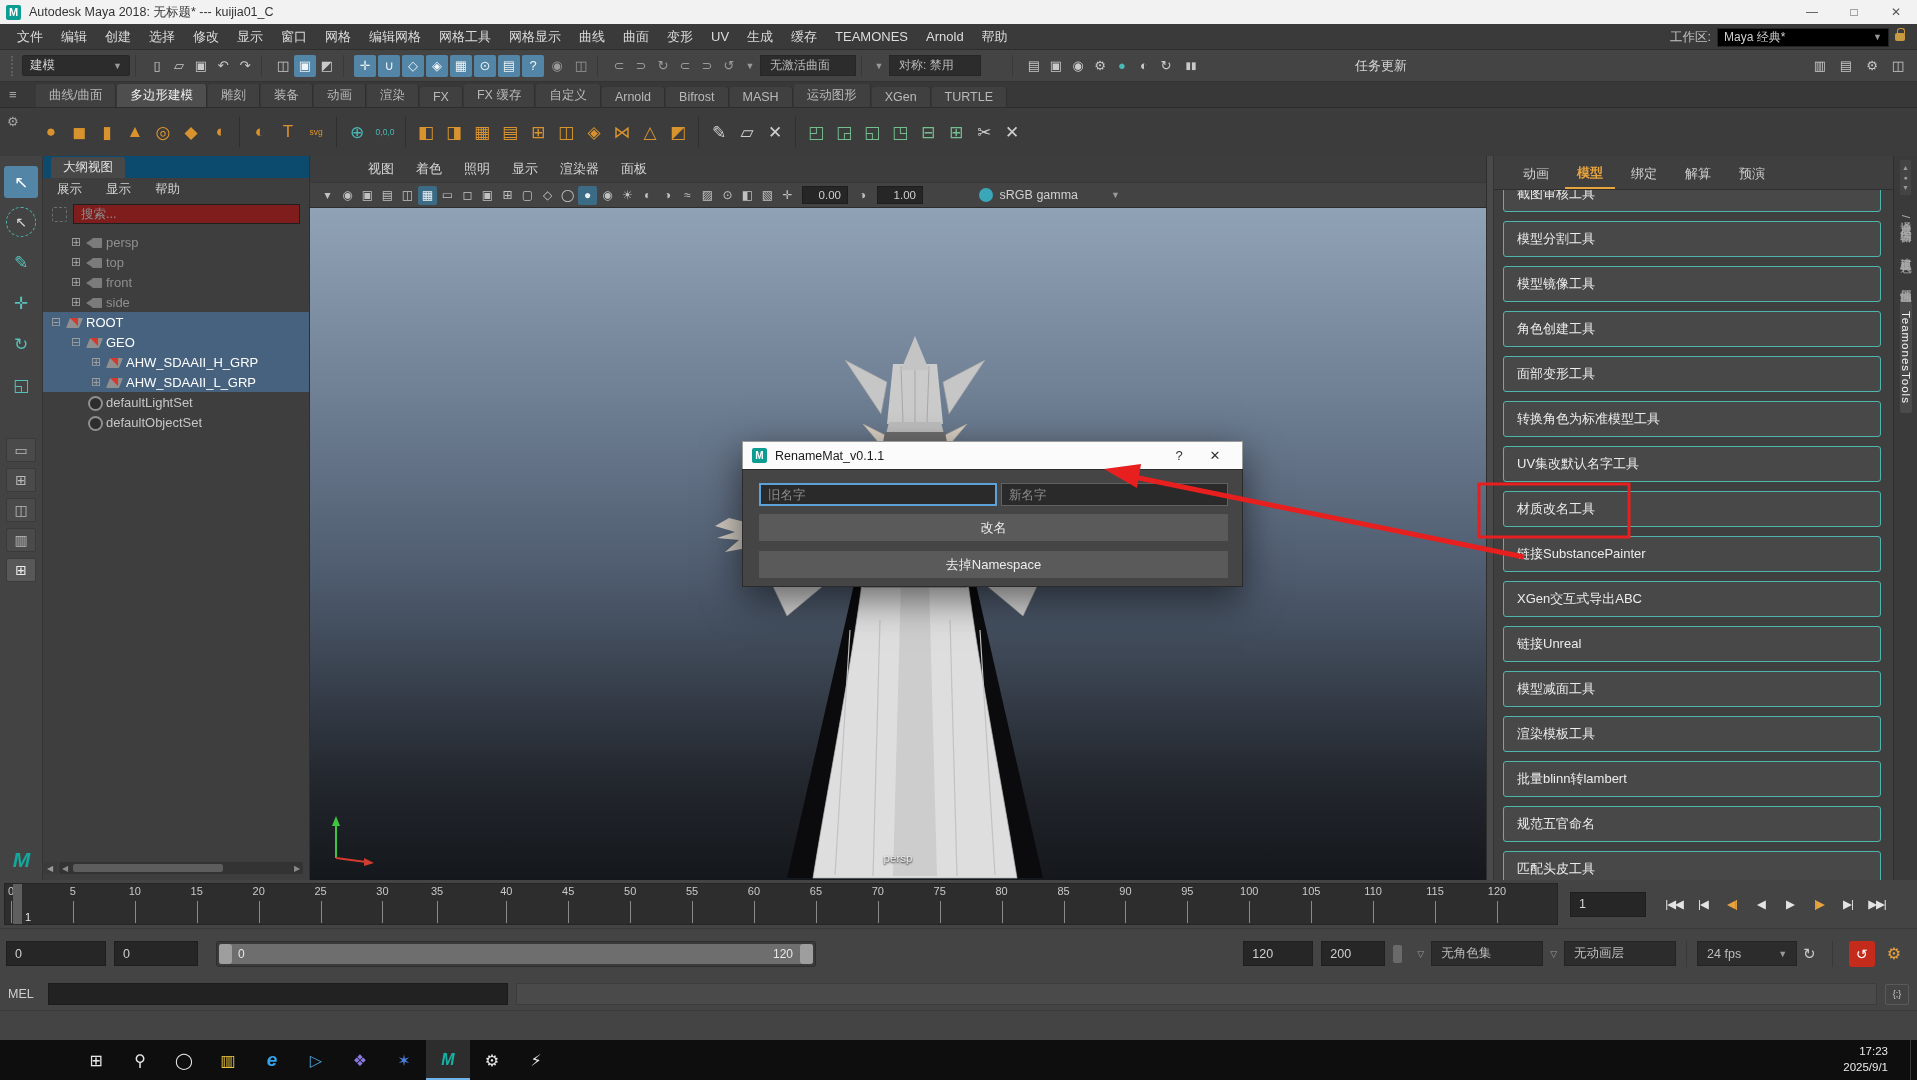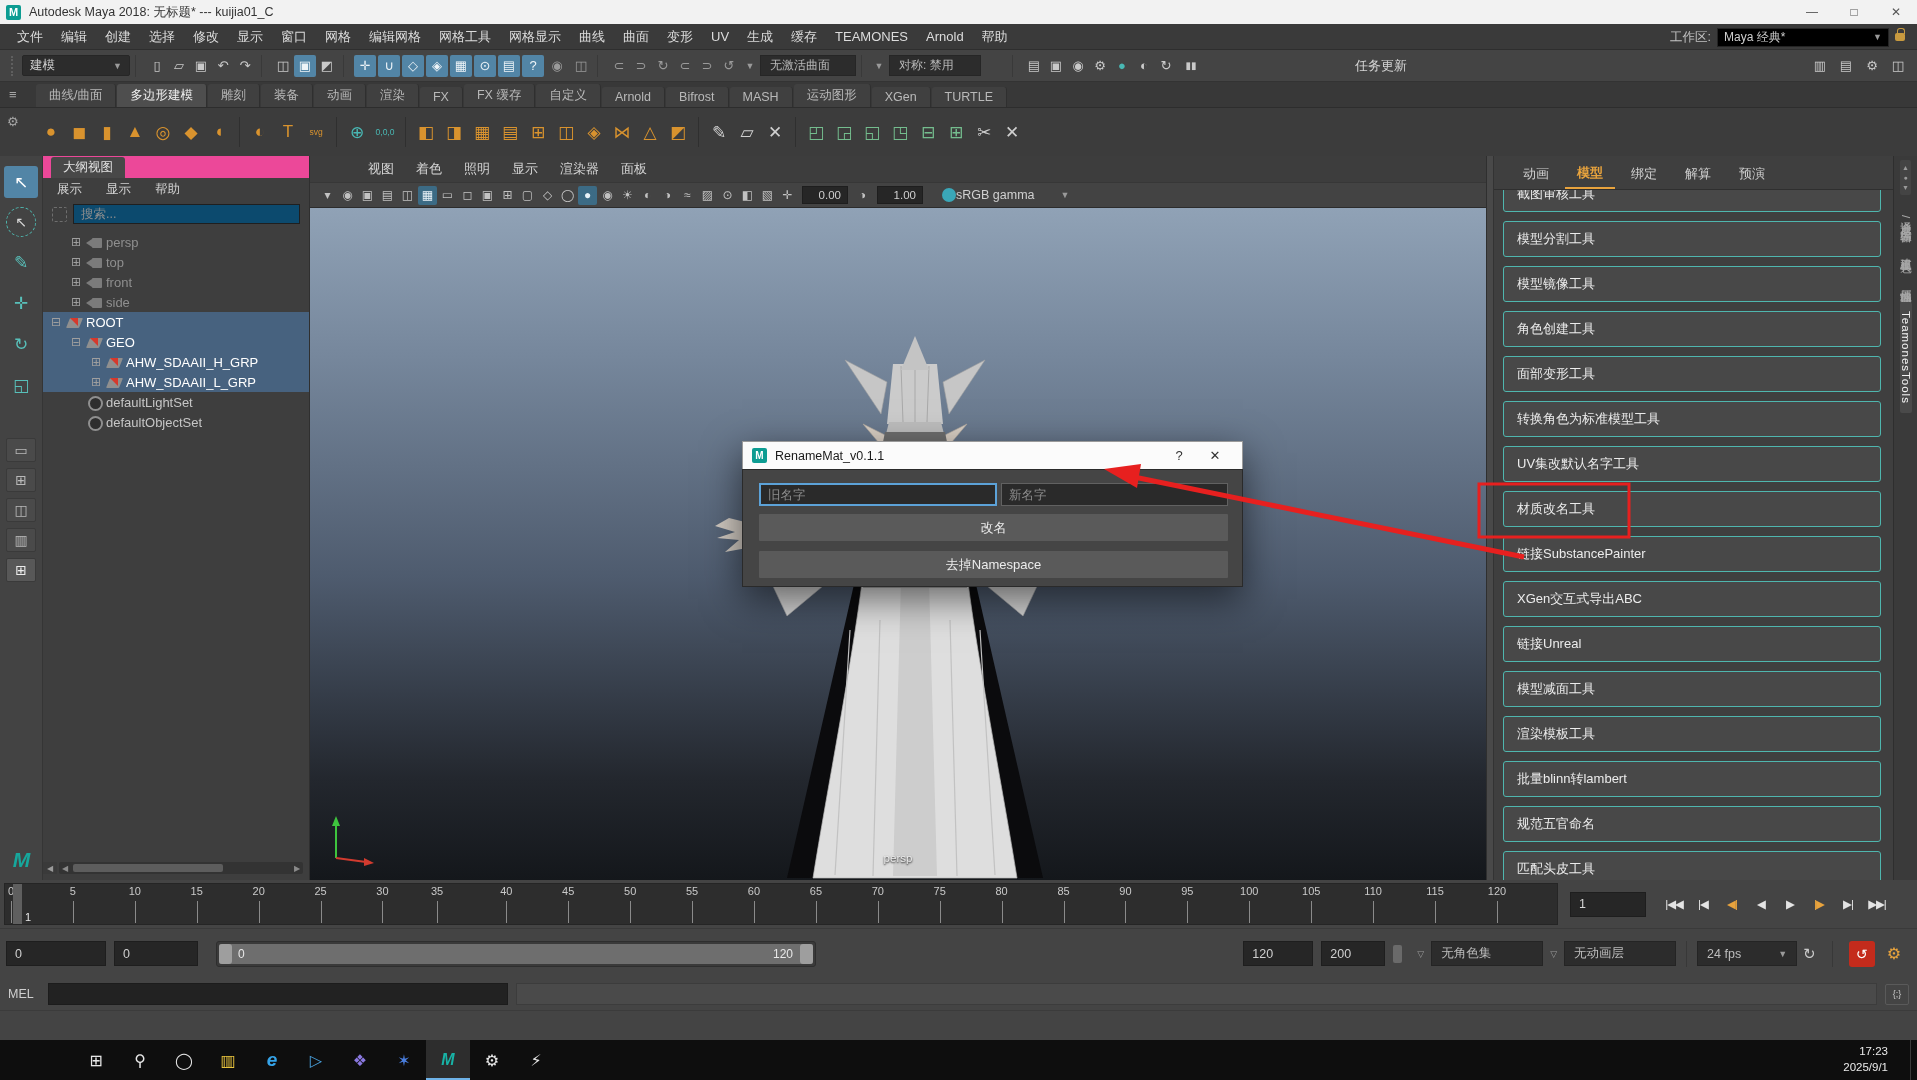--- a/index.html
+++ b/index.html
@@ -57,26 +57,26 @@
   .tool-btn.active { background:#5285a6; color:#fff; }
   .tool-btn.teal { color:#58c0ba; }
   .tool-btn.lasso { color:#d6d6d6; border:1px dashed #4fb6ae; border-radius:50%; width:30px; height:30px; font-size:14px; }
   .layout-group { margin-top:28px; display:flex; flex-direction:column; gap:6px; align-items:center; }
   .layout-btn { width:30px; height:24px; display:flex; align-items:center; justify-content:center; color:#b9b9b9; font-size:14px; background:#4a4a4a; border:1px solid #3a3a3a; border-radius:2px; }
   .layout-btn.active { background:#585858; color:#ececec; }
   .toolbox-logo { position:absolute; bottom:8px; left:0; width:43px; text-align:center; color:#16a79c; font-size:21px; font-weight:bold; font-style:italic; }
 
   
   .outliner { width:267px; background:#3e3e3e; border-right:1px solid #2f2f2f; display:flex; flex-direction:column; position:relative; flex:none; }
-  .outliner-header { height:22px; background:#ec4899; display:flex; align-items:flex-end; padding-left:8px; }
+  .outliner-header { height:22px; background:#0c4a6e; display:flex; align-items:flex-end; padding-left:8px; }
   .outliner-tabname { background:#484848; color:#e2e2e2; font-size:12.5px; padding:2px 12px; border-radius:3px 3px 0 0; }
   .outliner-menus { height:23px; display:flex; gap:24px; padding-left:14px; align-items:center; font-size:12.5px; color:#d2d2d2; }
   .outliner-search { height:26px; display:flex; align-items:center; gap:6px; padding:0 9px; }
   .search-box-icon { width:15px; height:15px; border:1px dashed #6e6e6e; border-radius:2px; flex:none; }
-  .search-input { flex:1; height:20px; background:#0c4a6e; border:1px solid #1f1f1f; color:#9a9a9a; font-size:12.5px; padding:0 7px; font-family:inherit; }
+  .search-input { flex:1; height:20px; background:#7f1d1d; border:1px solid #1f1f1f; color:#9a9a9a; font-size:12.5px; padding:0 7px; font-family:inherit; }
   .search-input::placeholder { color:#8d8d8d; }
   .otree { flex:1; padding-top:5px; overflow:hidden; font-size:13px; }
   .orow { height:20px; display:flex; align-items:center; gap:3px; color:#c6c6c6; white-space:nowrap; }
   .orow.muted { color:#8f8f8f; }
   .orow.muted .t-icon { opacity:.65; }
   .orow.selected { background:#47627f; color:#fff; }
   .oexp { width:14px; text-align:center; color:#9f9f9f; font-size:12px; flex:none; }
   .t-icon { width:17px; height:13px; position:relative; flex:none; }
   .icon-camera::before { content:""; position:absolute; left:0; top:3px; border-top:4px solid transparent; border-bottom:4px solid transparent; border-right:6px solid #9c9c9c; }
   .icon-camera::after { content:""; position:absolute; left:6px; top:2px; width:10px; height:10px; background:#9c9c9c; border-radius:1px; }
@@ -89,21 +89,21 @@
   .ocollapse { position:absolute; bottom:6px; left:0; width:14px; height:12px; display:flex; align-items:center; justify-content:center; color:#9a9a9a; font-size:8px; background:#3a3a3a; }
 
   
   .viewport { flex:1; background:#3d3d3d; display:flex; flex-direction:column; position:relative; border-right:1px solid #2f2f2f; }
   .vp-menus { height:26px; display:flex; align-items:center; gap:2px; padding-left:48px; font-size:13px; color:#d6d6d6; }
   .vp-menu-item { padding:0 10px; white-space:nowrap; }
   .vp-toolbar { height:26px; display:flex; align-items:center; gap:1px; padding:0 8px; background:#434343; border-top:1px solid #373737; border-bottom:1px solid #2c2c2c; }
   .vp-icon { width:19px; height:19px; display:flex; align-items:center; justify-content:center; font-size:12px; color:#c2c2c2; border-radius:2px; flex:none; }
   .vp-icon.hl { background:#3c6b85; color:#e8f2f8; }
   .vp-field { width:46px; height:18px; background:#262626; border:1px solid #1e1e1e; color:#cfcfcf; font-size:11.5px; display:flex; align-items:center; justify-content:flex-end; padding:0 6px; margin:0 4px; }
-  .vp-colorspace { display:flex; align-items:center; margin-left:8px; height:20px; padding:0 6px; min-width:190px; color:#d0d0d0; font-size:12.5px; }
+  .vp-colorspace { display:flex; align-items:center; gap:7px; margin-left:8px; height:20px; padding:0 6px; min-width:190px; color:#d0d0d0; font-size:12.5px;justify-content:flex-end; }
   .cs-dot { width:14px; height:14px; border-radius:50%; background:#3aa7b8; display:inline-block; }
   .cs-caret { margin-left:26px; font-size:9px; color:#9a9a9a; }
   .vp-canvas { flex:1; position:relative; background:linear-gradient(180deg,#90a2b6 0%,#76879c 22%,#4e5b6e 55%,#23272e 85%,#14171b 100%); overflow:hidden; }
   .persp-label { position:absolute; bottom:16px; left:50%; transform:translateX(-50%); color:#ececec; font-size:11.5px; text-shadow:0 1px 2px #000; }
   .axis-gizmo { position:absolute; left:12px; bottom:14px; }
   .character { position:absolute; left:385px; top:122px; }
 
   
   .rightpanel { width:406px; background:#3f3f3f; display:flex; flex-direction:column; position:relative; flex:none; }
   .rp-splitter { position:absolute; left:0; top:0; bottom:0; width:7px; background:#494949; border-right:1px solid #333; }

